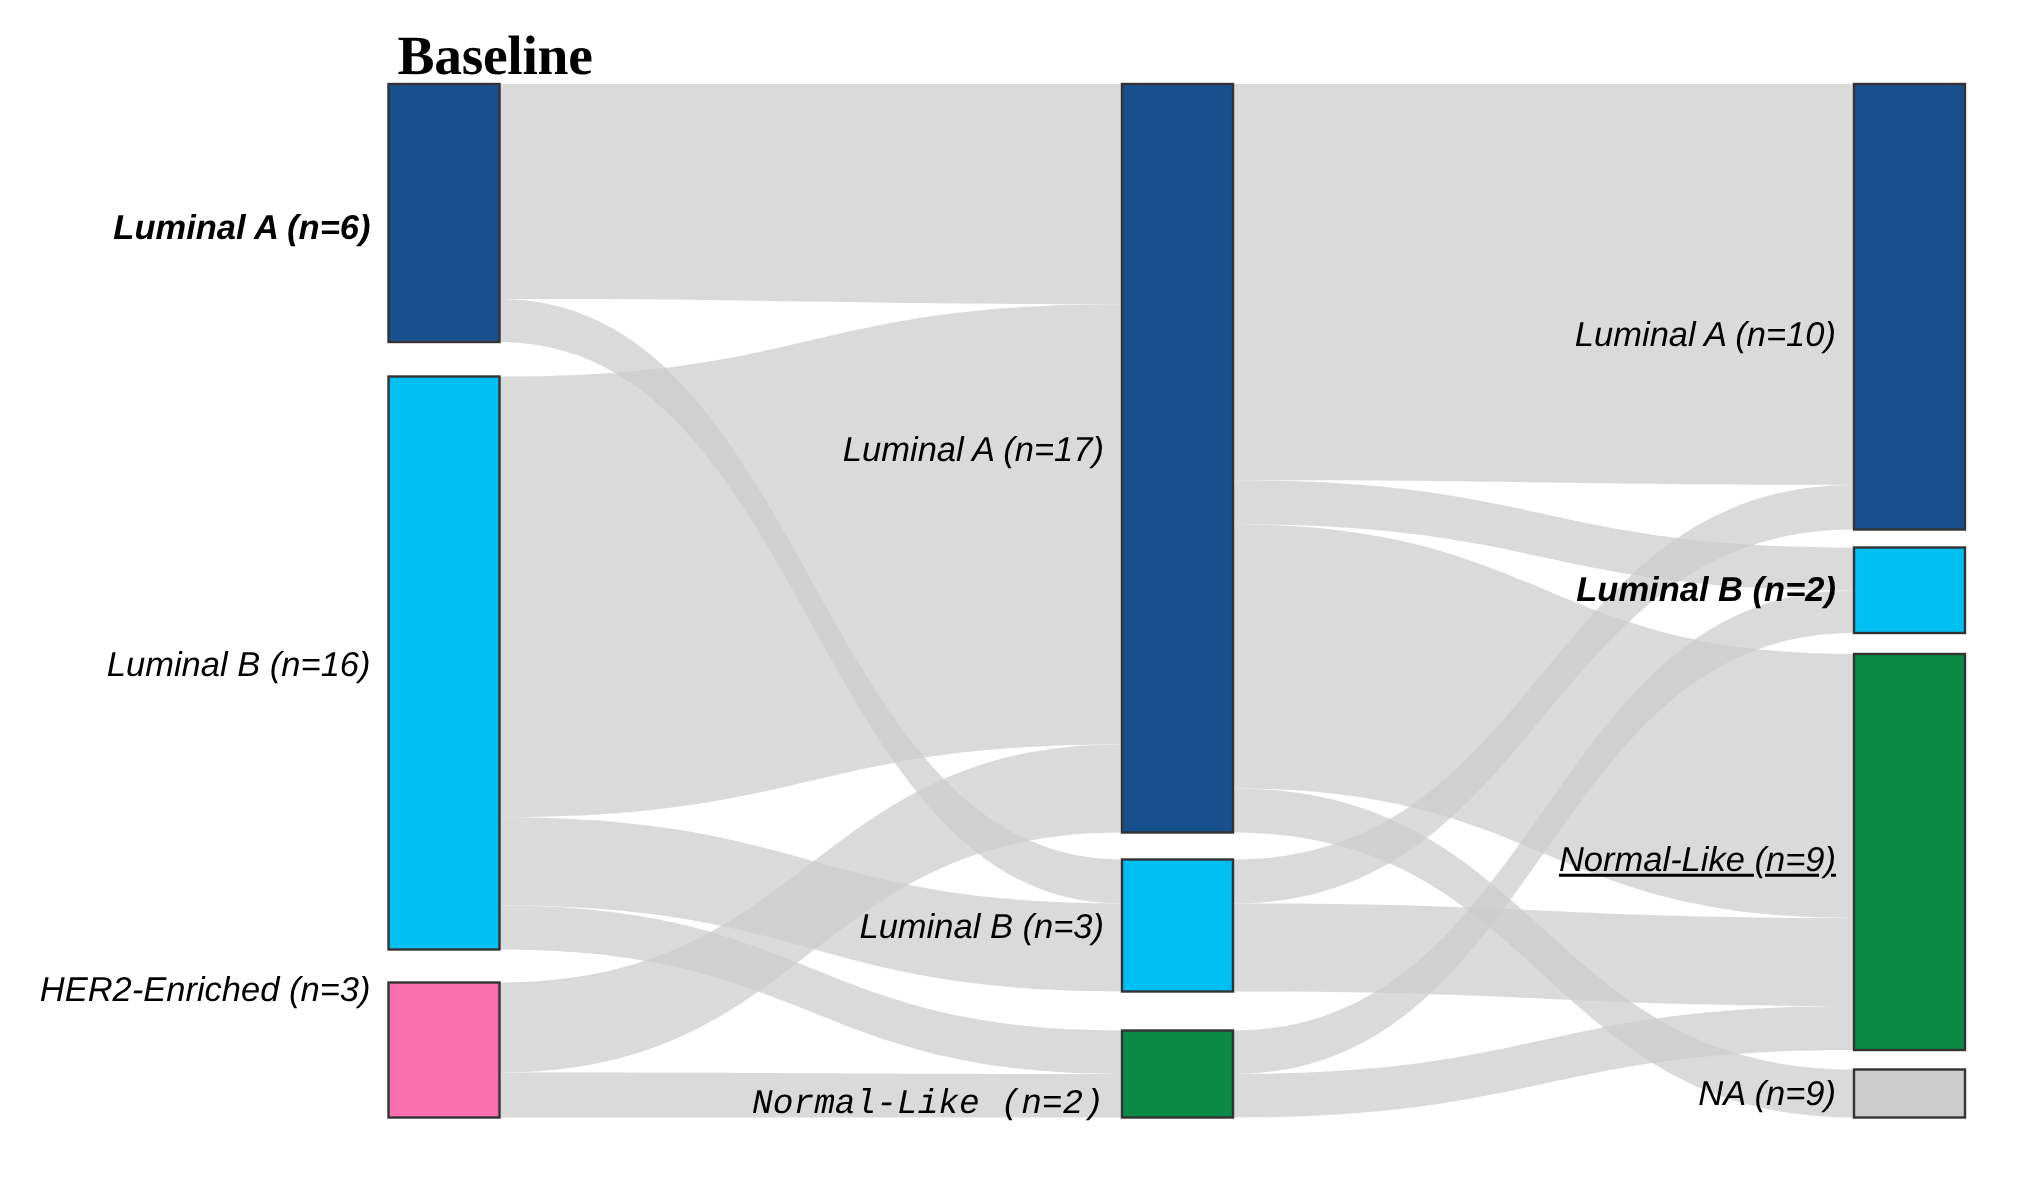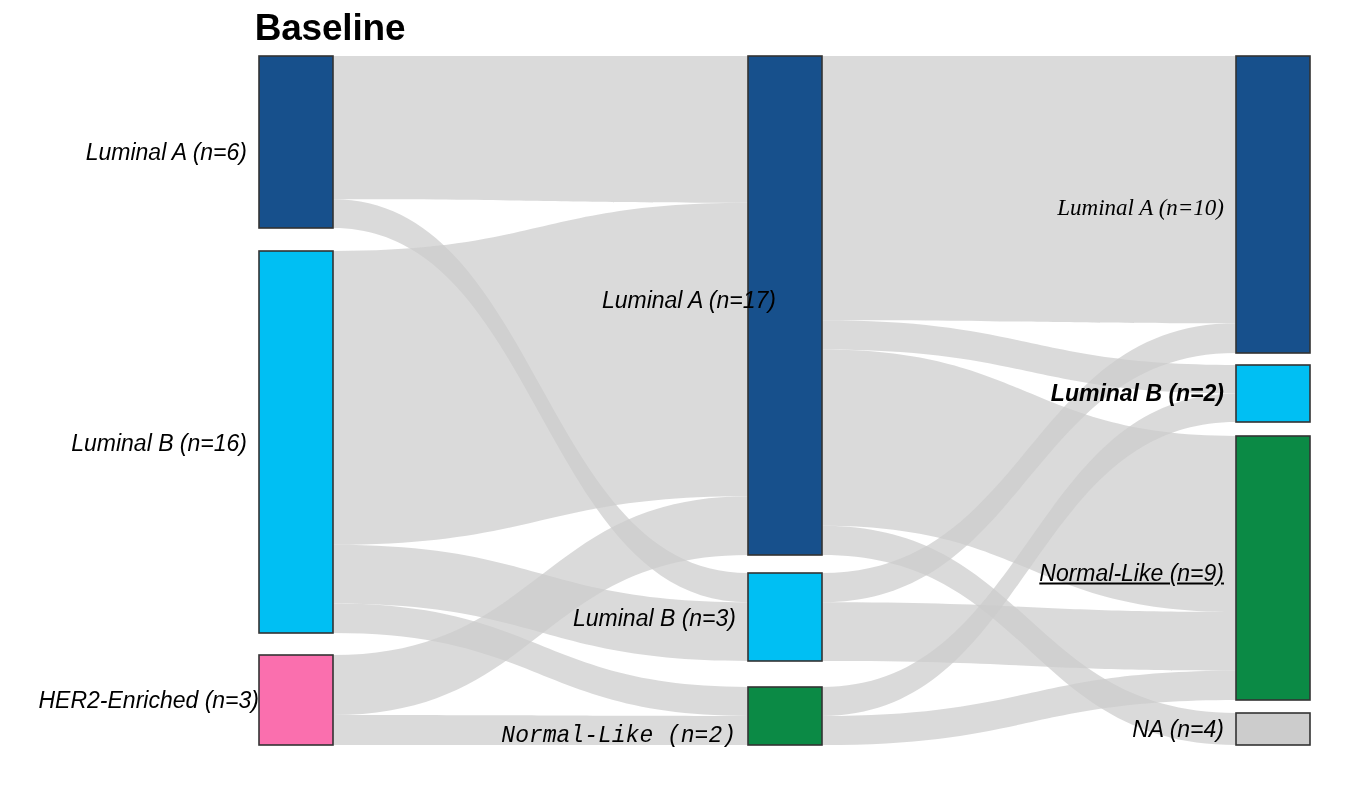--- a/index.html
+++ b/index.html
@@ -1,22 +1,23 @@
 <!DOCTYPE html>
 <html><head>
 <meta charset="utf-8">
 <style>
   html,body{margin:0;padding:0;background:#ffffff;}
   body{width:1349px;height:797px;overflow:hidden;font-family:"Liberation Sans",sans-serif;}
   #stage{position:relative;width:1349px;height:797px;background:#fff;}
   svg#sankey{position:absolute;left:0;top:0;width:1349px;height:797px;display:block;}
   .col-title{
-    position:absolute;font-family:Liberation Sans, sans-serif;
+    position:absolute;font-family:Liberation Serif, serif;
     font-weight:bold;font-size:37px;color:#000;white-space:nowrap;
     letter-spacing:-0.2px;
+    margin-top:10px;
   }
   .node-label{
     position:absolute;font-family:"Liberation Sans",sans-serif;
     font-style:italic;font-size:23px;color:#000;white-space:nowrap;
   }
   .lbl-right{transform:translate(-100%,-50%);}
 </style>
 </head>
 <body>
 
@@ -50,24 +51,24 @@
         <rect x="1236" y="56" width="74" height="297" fill="#17508C" stroke="#333333" stroke-width="1.6"></rect>
         <rect x="1236" y="365" width="74" height="57" fill="#00BFF3" stroke="#333333" stroke-width="1.6"></rect>
         <rect x="1236" y="436" width="74" height="264" fill="#0B8A45" stroke="#333333" stroke-width="1.6"></rect>
         <rect x="1236" y="713" width="74" height="32" fill="#CCCCCC" stroke="#333333" stroke-width="1.6"></rect>
       </g>
   </svg>
 
   <div class="col-title" id="t0" style="left: 330px; top: 28px; transform: translate(-50%, -50%);">Baseline</div>
 
   <div id="labels-layer">
-      <div class="node-label lbl-right" style="left: 247px; top: 152px;">Luminal A (n=6)</div>
+      <div class="node-label lbl-right" style="left: 247px; top: 152px; font-weight: bold;">Luminal A (n=6)</div>
       <div class="node-label lbl-right" style="left: 247px; top: 443px;">Luminal B (n=16)</div>
-      <div class="node-label lbl-right" style="left: 247px; top: 700px; margin-left: 12px;">HER2-Enriched (n=3)</div>
-      <div class="node-label lbl-right" style="left: 736px; top: 300px; margin-left: 40px;">Luminal A (n=17)</div>
+      <div class="node-label lbl-right" style="left: 247px; top: 660px;">HER2-Enriched (n=3)</div>
+      <div class="node-label lbl-right" style="left: 736px; top: 300px;">Luminal A (n=17)</div>
       <div class="node-label lbl-right" style="left: 736px; top: 618px; text-align: right;">Luminal B (n=3)</div>
       <div class="node-label lbl-right" style="left: 736px; top: 736px; font-family: Liberation Mono, monospace;">Normal-Like (n=2)</div>
-      <div class="node-label lbl-right" style="left: 1224px; top: 208px; font-family: Liberation Serif, serif;">Luminal A (n=10)</div>
+      <div class="node-label lbl-right" style="left: 1224px; top: 223px;">Luminal A (n=10)</div>
       <div class="node-label lbl-right" style="left: 1224px; top: 393px; font-weight: bold;">Luminal B (n=2)</div>
       <div class="node-label lbl-right" style="left: 1224px; top: 573px; text-decoration: underline;">Normal-Like (n=9)</div>
-      <div class="node-label lbl-right" style="left: 1224px; top: 729px;">NA (n=4)</div>
+      <div class="node-label lbl-right" style="left: 1224px; top: 729px;">NA (n=9)</div>
     </div>
 </div>
 
 </body></html>

